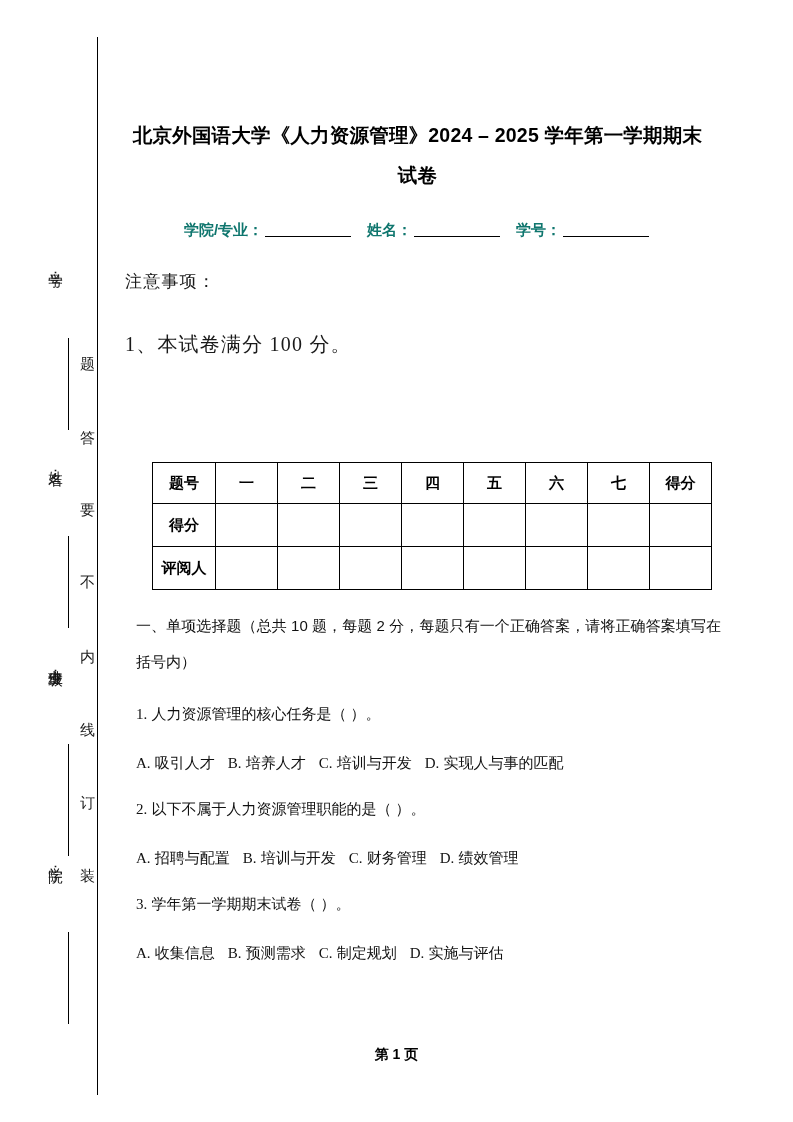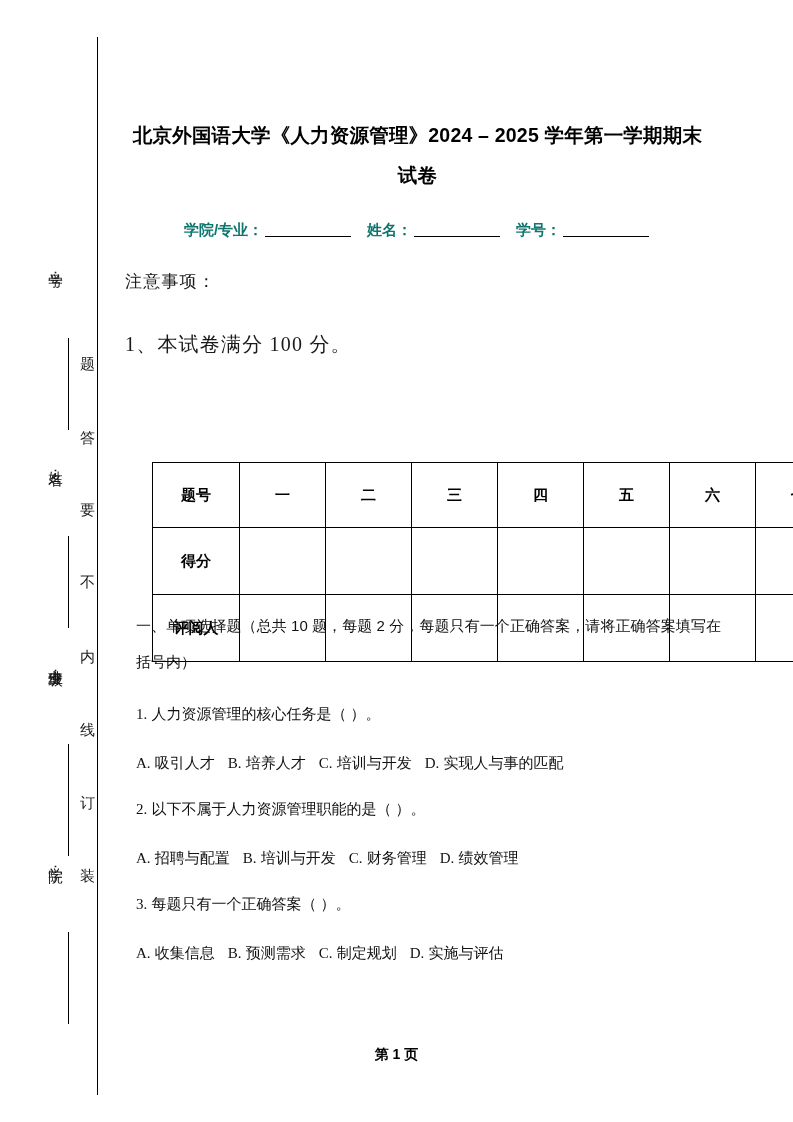--- a/index.html
+++ b/index.html
@@ -145,21 +145,21 @@
   }
   .score-table td {
     border: 1.4px solid #000000;
     height: 42px;
     text-align: center;
     vertical-align: middle;
     font-family: "Liberation Sans", "DejaVu Sans", sans-serif;
     font-size: 15px;
     font-weight: bold;
     color: #000000;
-    padding: 12px;
+    padding: 0;
   }
   .score-table td.rowhead { width: 62px; }
   .score-table td.num { width: 61px; }
   .score-table tr.r-head td { height: 40px; }
 
   
   .qsection {
     position: absolute;
     left: 125px;
     top: 608px;
@@ -305,21 +305,21 @@
     <div id="question-list">
         <div class="qblock">
           <div class="qtext"><span class="qnum">1.</span> <span>人力资源管理的核心任务是（   ）。</span></div>
           <div class="qopts"><span class="opt"><span class="olet">A.</span> <span>吸引人才</span></span><span class="opt"><span class="olet">B.</span> <span>培养人才</span></span><span class="opt"><span class="olet">C.</span> <span>培训与开发</span></span><span class="opt"><span class="olet">D.</span> <span>实现人与事的匹配</span></span></div>
         </div>
         <div class="qblock">
           <div class="qtext"><span class="qnum">2.</span> <span>以下不属于人力资源管理职能的是（   ）。</span></div>
           <div class="qopts"><span class="opt"><span class="olet">A.</span> <span>招聘与配置</span></span><span class="opt"><span class="olet">B.</span> <span>培训与开发</span></span><span class="opt"><span class="olet">C.</span> <span>财务管理</span></span><span class="opt"><span class="olet">D.</span> <span>绩效管理</span></span></div>
         </div>
         <div class="qblock">
-          <div class="qtext"><span class="qnum">3.</span> <span>每题只有一个正确答案（   ）。</span></div>
+          <div class="qtext"><span class="qnum">3.</span> <span>学年第一学期期末试卷（   ）。</span></div>
           <div class="qopts"><span class="opt"><span class="olet">A.</span> <span>收集信息</span></span><span class="opt"><span class="olet">B.</span> <span>预测需求</span></span><span class="opt"><span class="olet">C.</span> <span>制定规划</span></span><span class="opt"><span class="olet">D.</span> <span>实施与评估</span></span></div>
         </div>
       </div>
   </div>
 
   <div class="footer">第 1 页</div>
 
 </div>
 
 </body></html>

